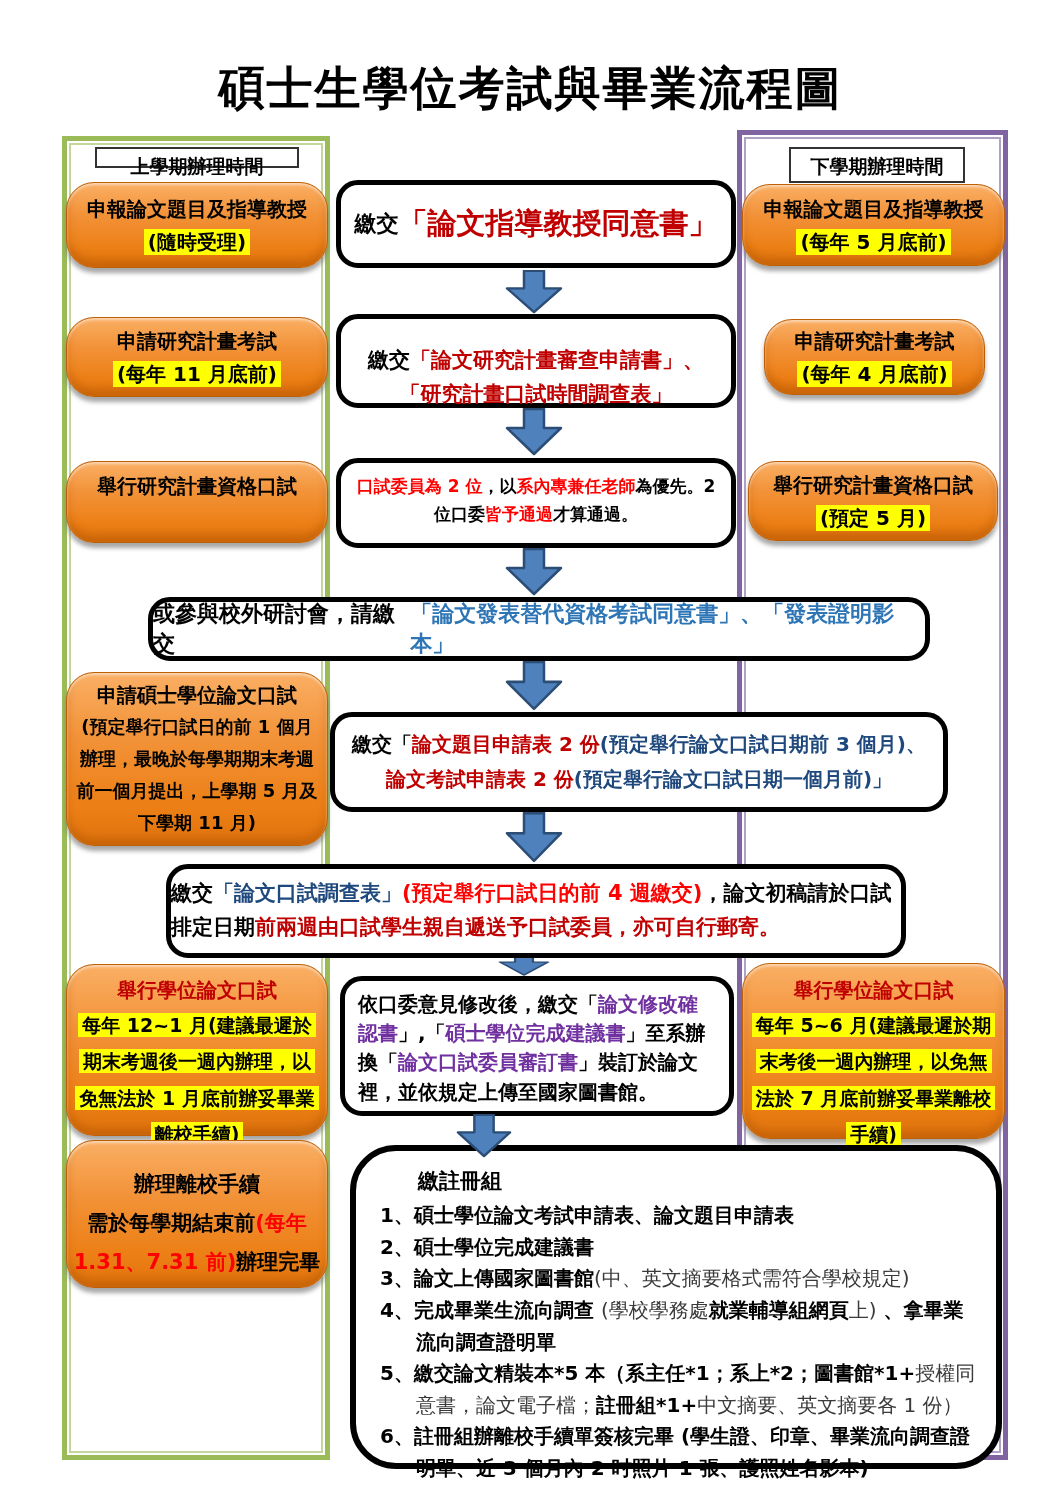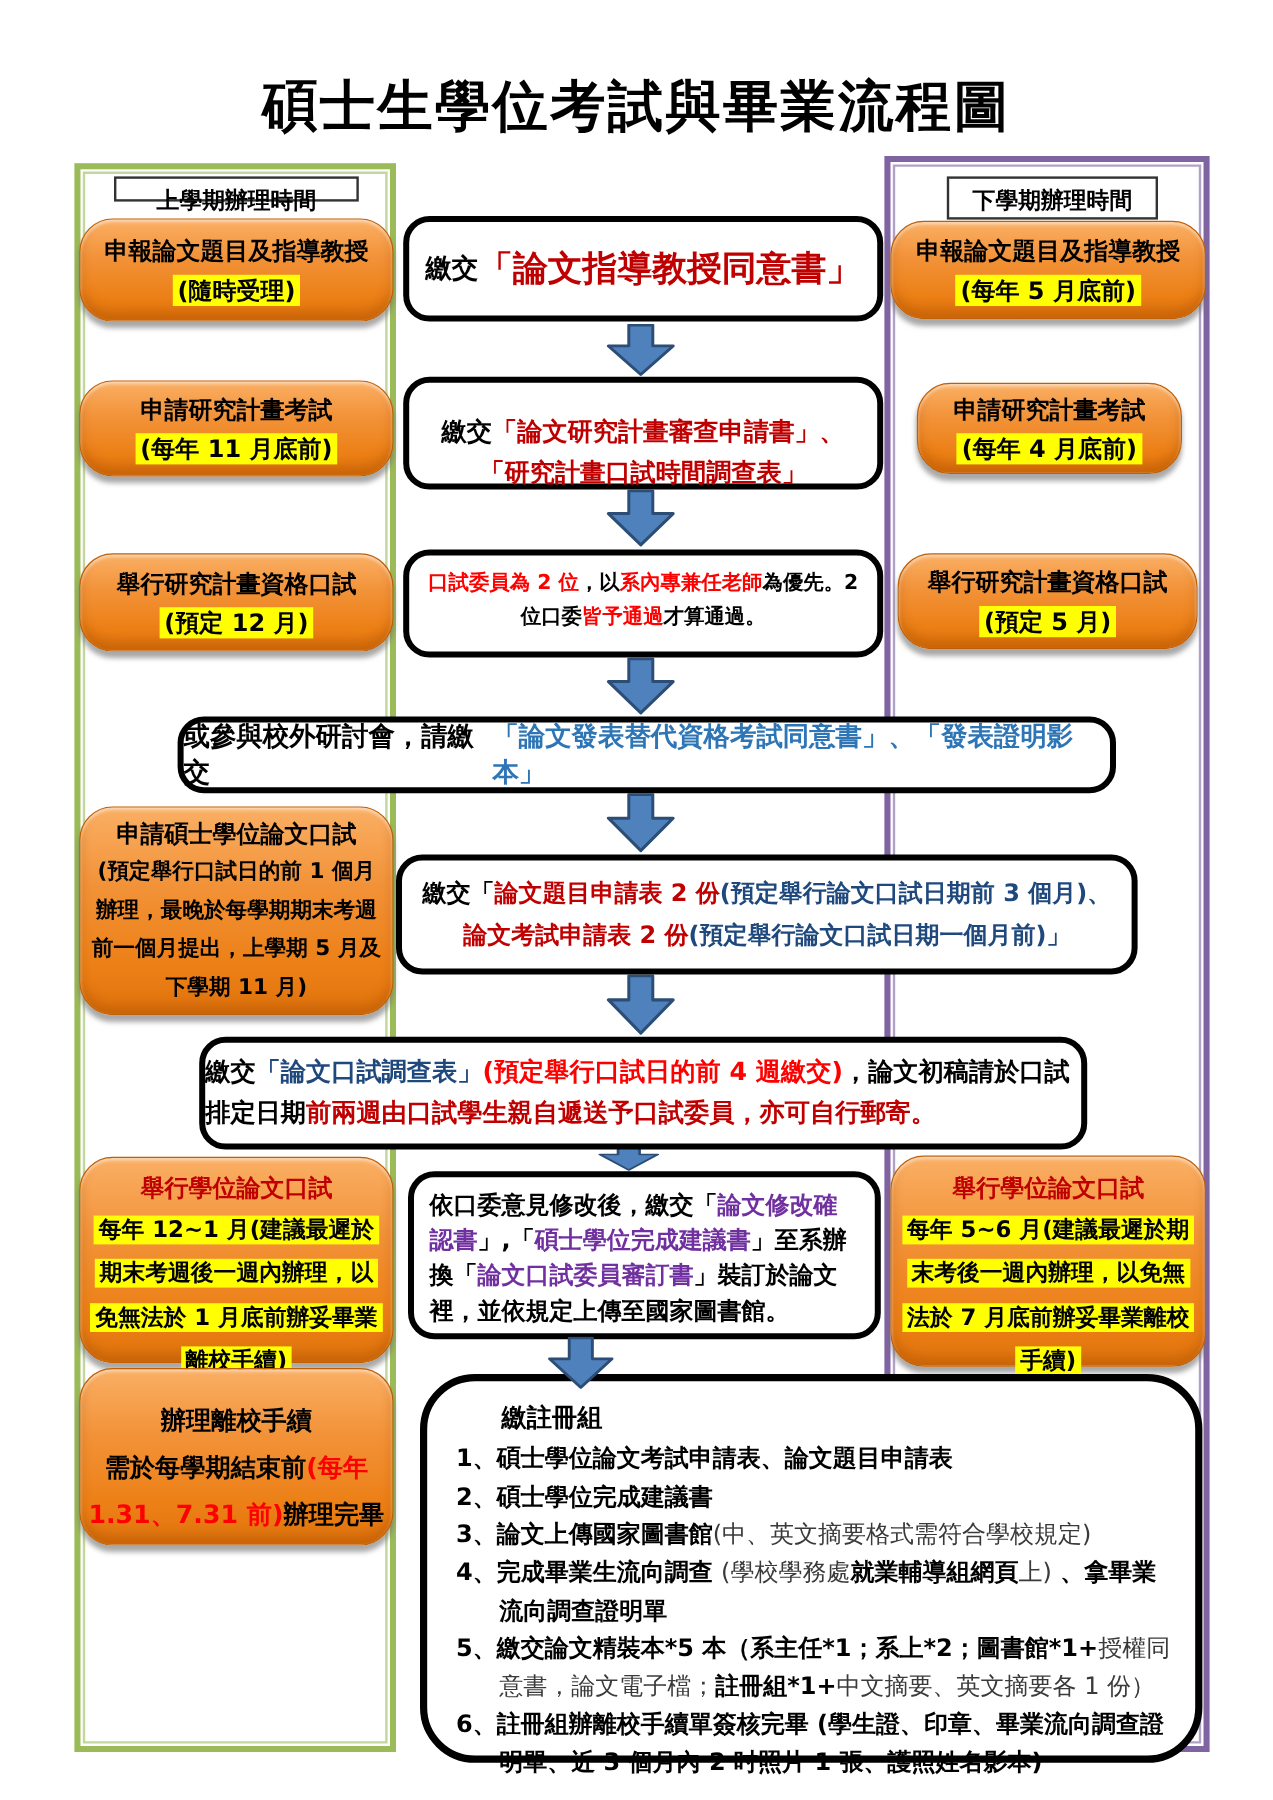--- a/index.html
+++ b/index.html
@@ -85,21 +85,20 @@
   <div class="obox l1">
     <div class="t">申報論文題目及指導教授</div>
     <div class="t2"><span class="hl">(隨時受理)</span></div>
   </div>
   <div class="obox l2">
     <div class="t">申請研究計畫考試</div>
     <div class="t2"><span class="hl">(每年 11 月底前)</span></div>
   </div>
   <div class="obox l3">
     <div class="t">舉行研究計畫資格口試</div>
-    <div class="t2"><span class="hl">(預定 12 月)</span></div>
   </div>
   <div class="obox l4">
     <div class="t">申請碩士學位論文口試</div>
     <div class="note">(預定舉行口試日的前 1 個月辦理，最晚於每學期期末考週前一個月提出，上學期 5 月及下學期 11 月)</div>
   </div>
   <div class="obox l5">
     <div class="redtitle">舉行學位論文口試</div>
     <div class="hlwrap"><span class="hl">每年 12~1 月(建議最遲於期末考週後一週內辦理，以免無法於 1 月底前辦妥畢業離校手續)</span></div>
   </div>
   <div class="obox l6">

